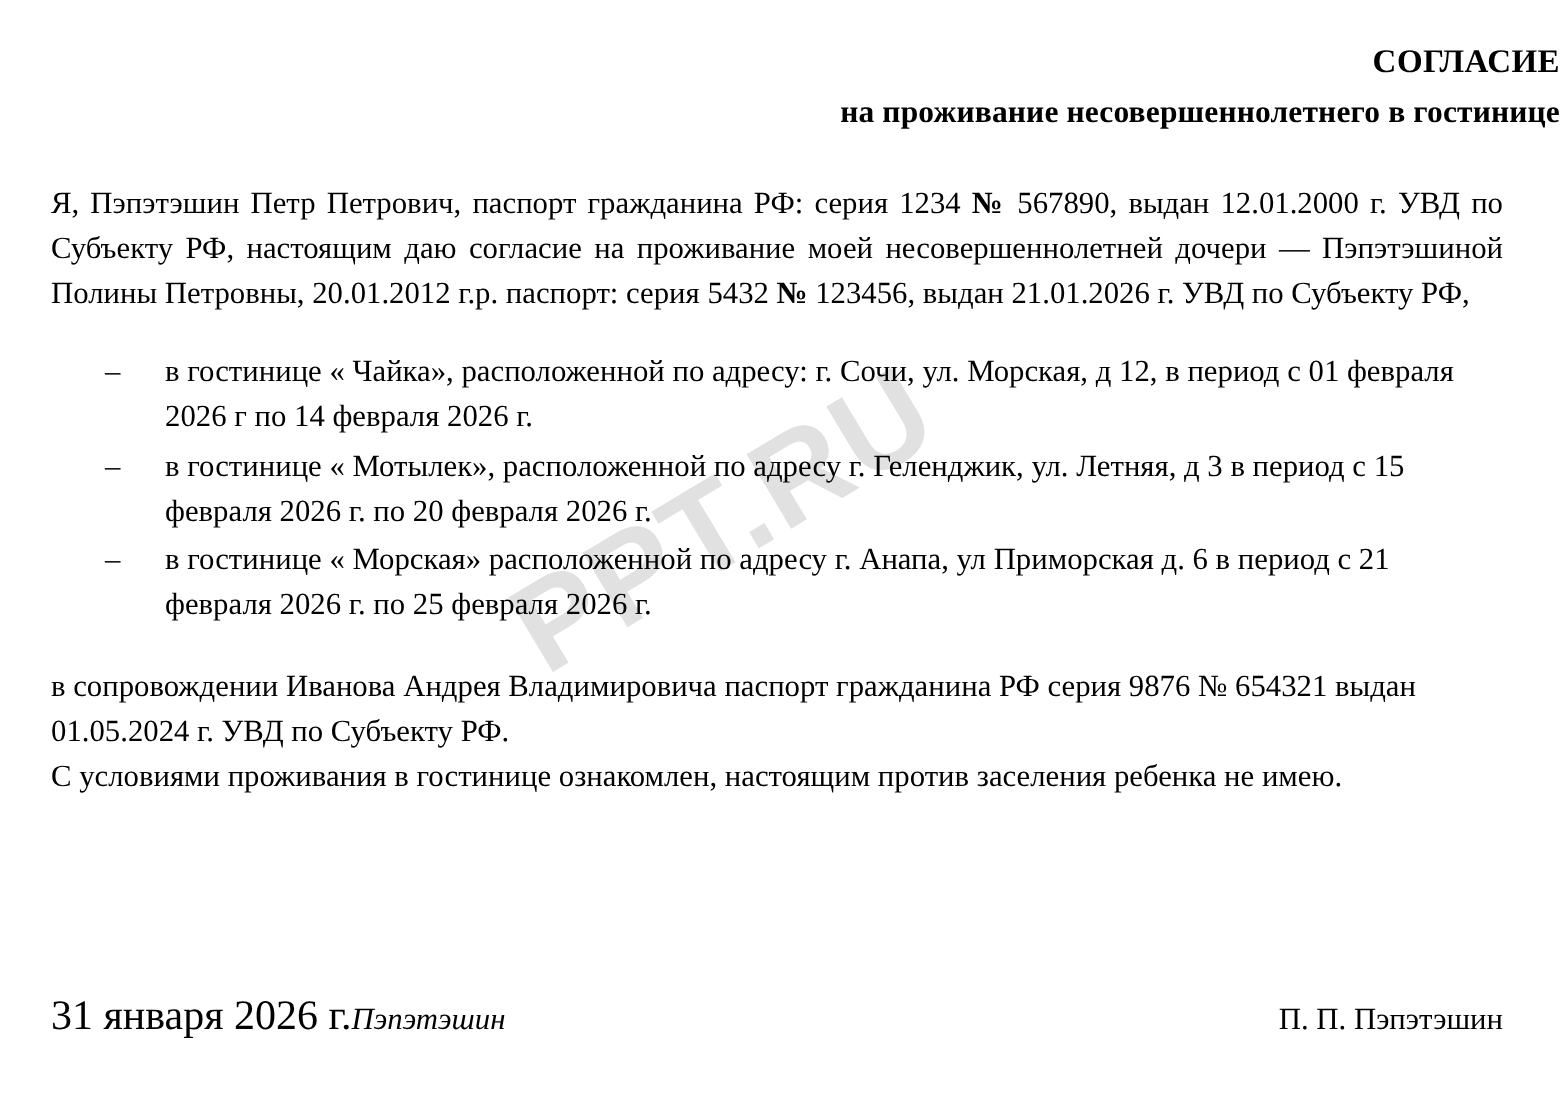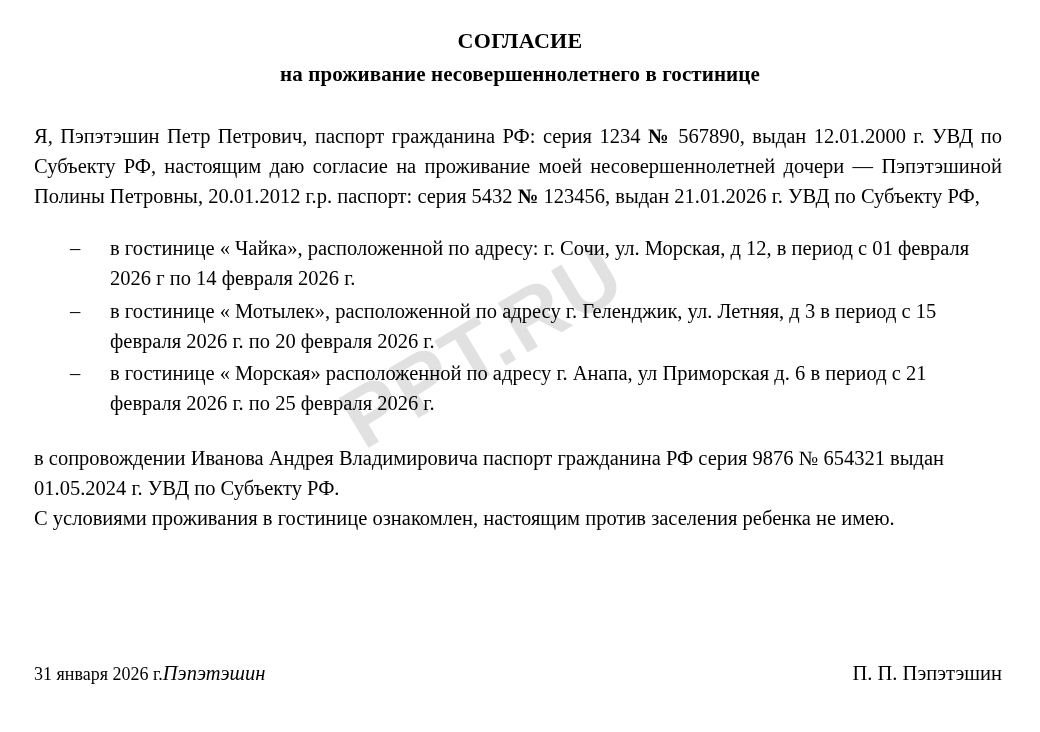--- a/index.html
+++ b/index.html
@@ -45,21 +45,21 @@
   }
 
   
   .content {
     position: relative;
     z-index: 2;
     padding: 0;
   }
 
   .title-block {
-    text-align: center;
+    text-align: right;
     margin: 0;
     padding-top: 27px;
   }
 
   .title-main {
     font-weight: 700;
     font-size: 22px;
     line-height: 1.3;
     letter-spacing: 0.3px;
   }
@@ -129,21 +129,21 @@
     right: 0;
     top: 662px;
     z-index: 2;
     display: flex;
     align-items: baseline;
     padding: 0 38px 0 34px;
     box-sizing: border-box;
   }
 
   .sign-date {
-    font-size: 18px;
+    font-size: 28px;
     white-space: nowrap;
   }
 
   .sign-signature {
     flex: 1 1 auto;
     text-align: left;
     font-style: italic;
     font-size: 20.5px;
     padding-right: 70px;
     white-space: nowrap;

